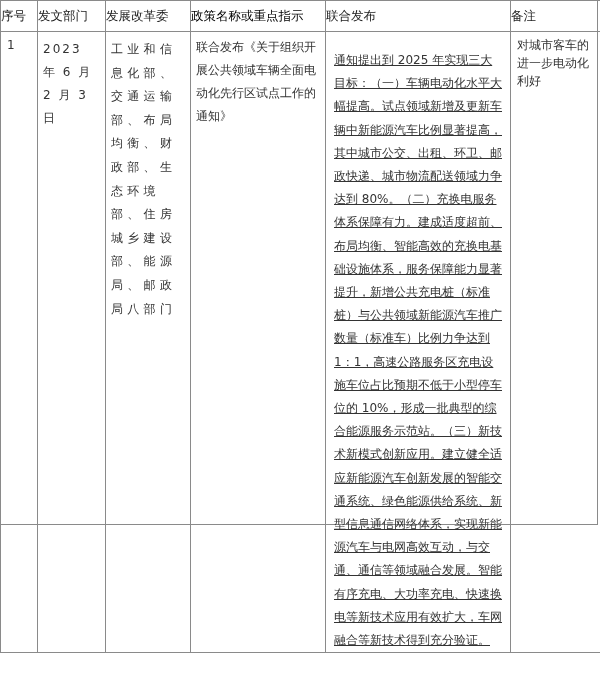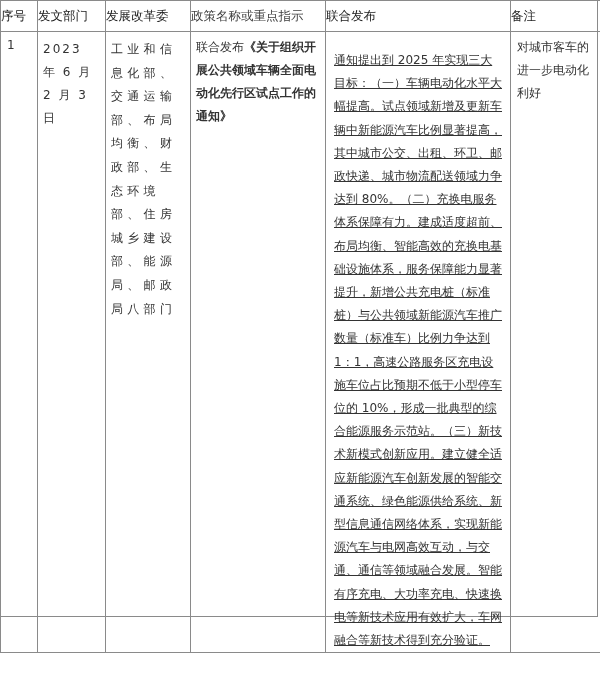--- a/index.html
+++ b/index.html
@@ -1,30 +1,30 @@
 <!DOCTYPE html>
 <html><head>
 <meta charset="utf-8">
 <style>
   html, body { margin: 0; padding: 0; background: #ffffff; }
   body { width: 600px; height: 680px; overflow: hidden; font-family: "DejaVu Sans", "Liberation Sans", sans-serif; color: #333; }
-  .doc { position: relative; width: 598px; height: 617px; border: 1px solid #8a8a8a; box-sizing: border-box; }
+  .doc { position: relative; width: 598px; height: 525px; border: 1px solid #8a8a8a; box-sizing: border-box; }
   table.policy { border-collapse: collapse; width: 600px; table-layout: fixed; position: absolute; left: -1px; top: -1px; }
   table.policy td, table.policy th { border: 1px solid #8a8a8a; vertical-align: top; padding: 0; font-weight: normal; text-align: left; }
   .hdr th { height: 30px; font-size: 12.5px; line-height: 30px; padding-left: 6px; color: #222; }
-  .hdr th.c4 { color: #404040; }
+  .hdr th.c4 { color: #000000; }
   .body-row td { height: 594px; font-size: 12px; }
   .c1 { width: 37px; } .c2 { width: 68px; } .c3 { width: 85px; } .c4 { width: 135px; } .c5 { width: 185px; } .c6 { width: 90px; }
   .cell-num { padding: 4px 0 0 6px !important; line-height: 18px; }
   .cell-date { padding: 6px 4px 0 5px !important; line-height: 23px; letter-spacing: 2px; }
   .cell-dept { padding: 6px 3px 0 5px !important; line-height: 23.6px; letter-spacing: 4.3px; text-align: justify; }
   .cell-policy { padding: 4px 4px 0 5px !important; line-height: 23px; }
-  .cell-policy .bold { font-weight: bold; }
+  .cell-policy .bold { font-weight: normal; }
   .cell-summary { padding: 17px 6px 0 8px !important; line-height: 23.2px; font-size: 11.8px; text-decoration: underline; }
-  .cell-note { padding: 4px 4px 0 6px !important; line-height: 23px; }
+  .cell-note { padding: 4px 4px 0 6px !important; line-height: 18px; }
   .footer { position: absolute; left: 0; top: 625px; width: 598px; height: 54px; box-sizing: border-box; padding: 6px 4px 0 4px; color: #e5141b; font-weight: bold; font-size: 12px; line-height: 21px; }
   .footer .faded { color: #f4a3a6; }
 </style>
 </head>
 <body>
 
 <div class="doc">
   <table class="policy">
     <colgroup>
       <col class="c1">

